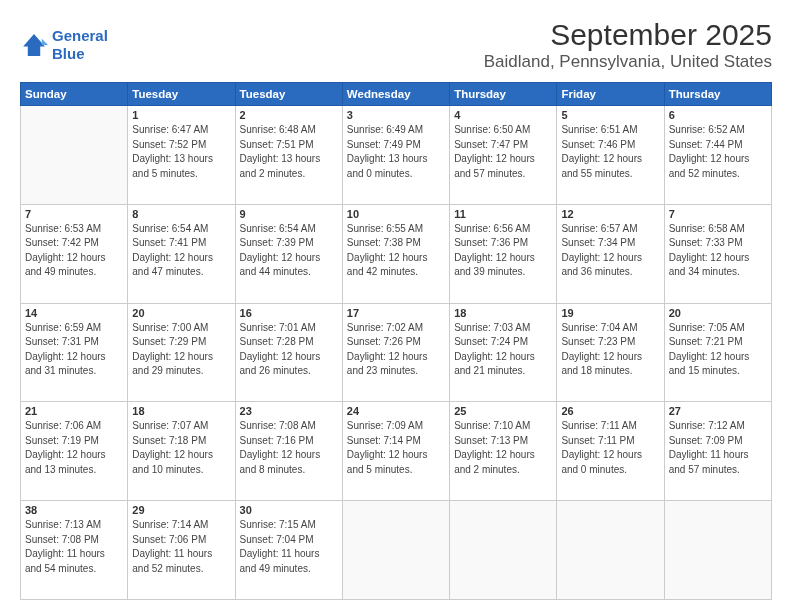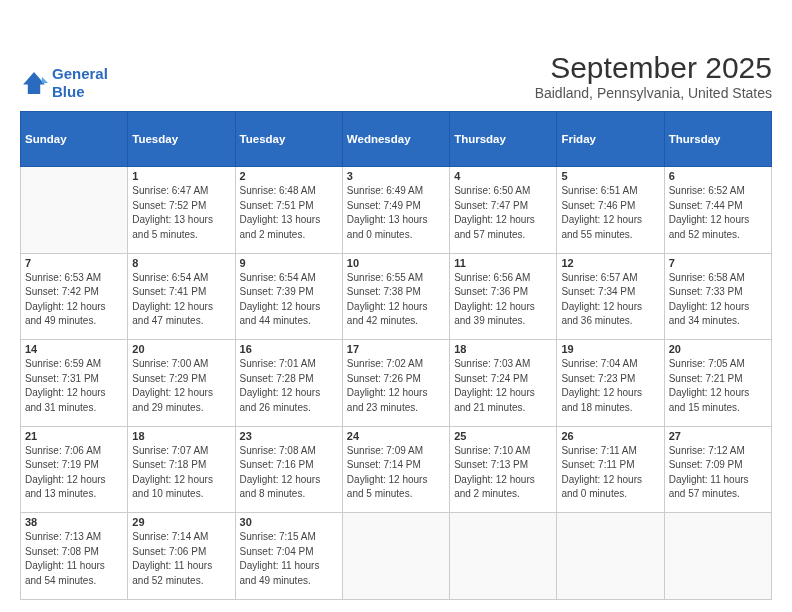--- a/index.html
+++ b/index.html
@@ -13,65 +13,64 @@
     .page {
       width: 792px;
       height: 612px;
       padding: 18px 20px 12px 20px;
       display: flex;
       flex-direction: column;
     }
     .header {
       display: flex;
       justify-content: space-between;
-      align-items: flex-end;
+      align-items: center;
       margin-bottom: 10px;
     }
     .logo {
       display: flex;
       align-items: center;
       gap: 4px;
     }
     .logo-text {
       font-size: 15px;
       font-weight: bold;
       line-height: 1.2;
       color: #333;
     }
     .logo-text span { color: #2a6bbf; }
     .logo-icon {
       width: 28px;
       height: 28px;
     }
     .title-block {
       text-align: right;
-      margin-top: 33px;
     }
     .main-title {
       font-size: 30px;
       font-weight: 300;
       color: #333;
     }
     .sub-title {
-      font-size: 14px;
+      font-size: 17px;
       color: #555;
     }
     .calendar {
       flex: 1;
       border: 1px solid #ccc;
       border-collapse: collapse;
       width: 100%;
       table-layout: fixed;
     }
     .calendar th {
       background: #2a6bbf;
       color: #fff;
       font-size: 11.5px;
       font-weight: 600;
-      padding: 21px 4px;
+      padding: 5px 4px;
       border: 1px solid #1e5aa8;
       text-align: left;
     }
     .calendar td {
       border: 1px solid #ccc;
       vertical-align: top;
       padding: 3px 4px;
       font-size: 9.5px;
       color: #333;
       height: 85px;

